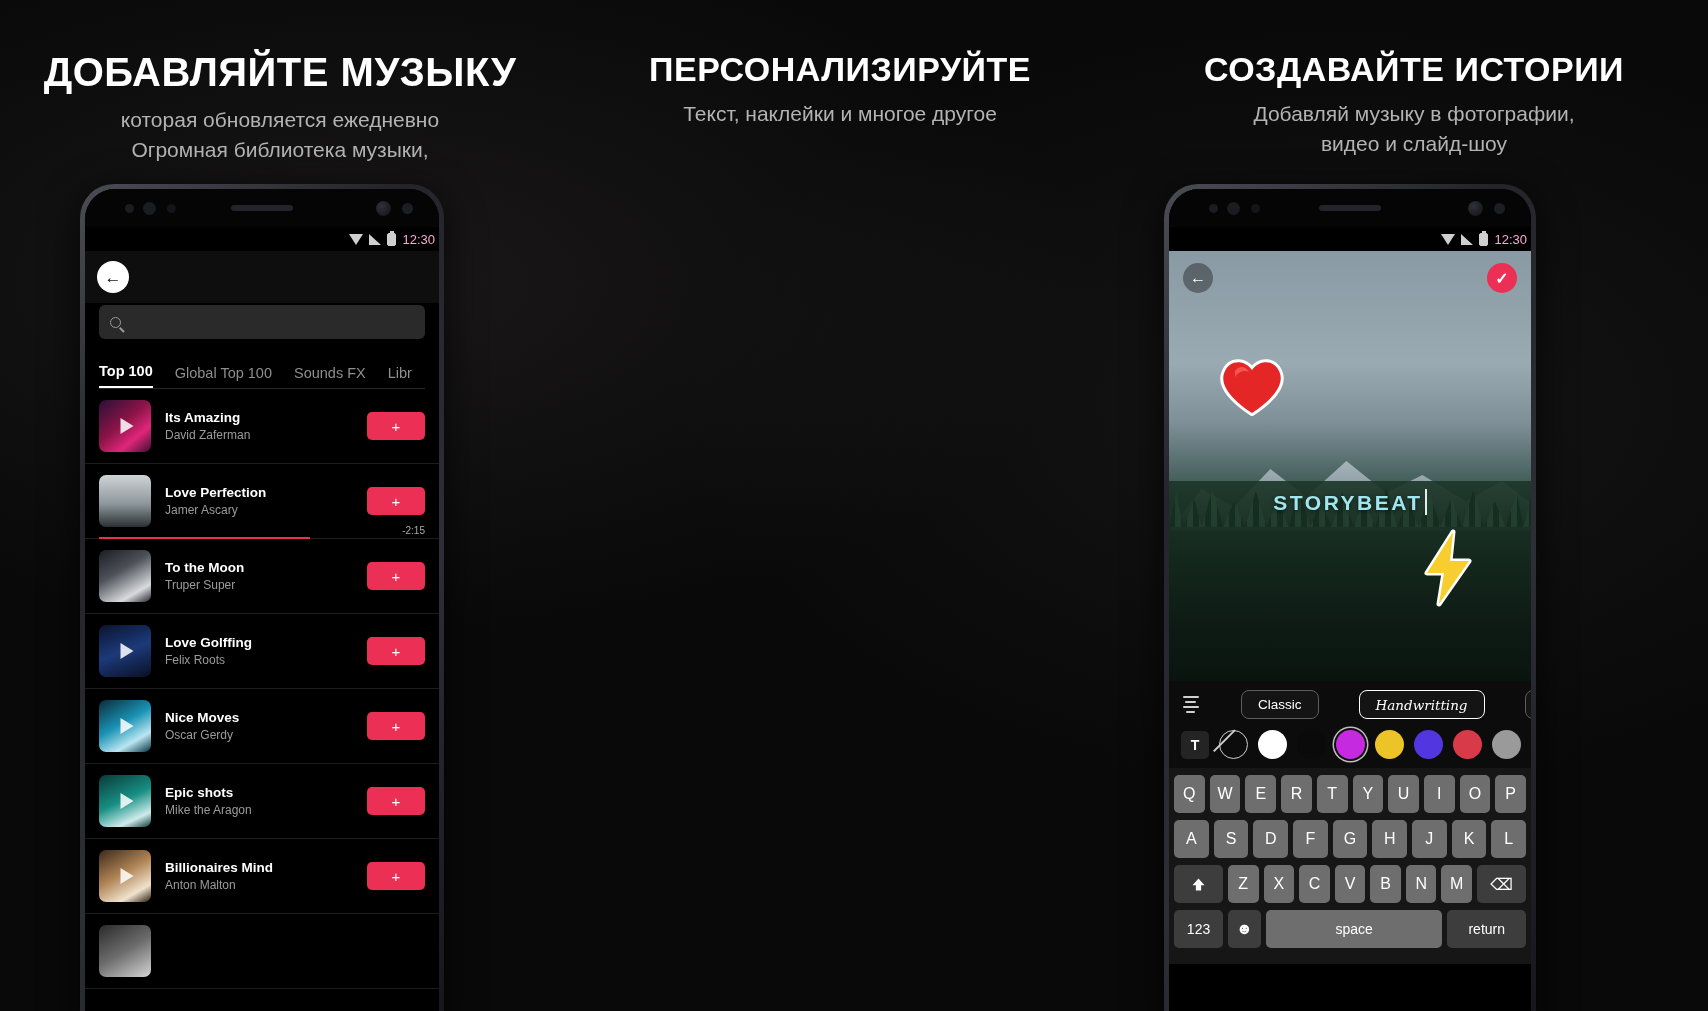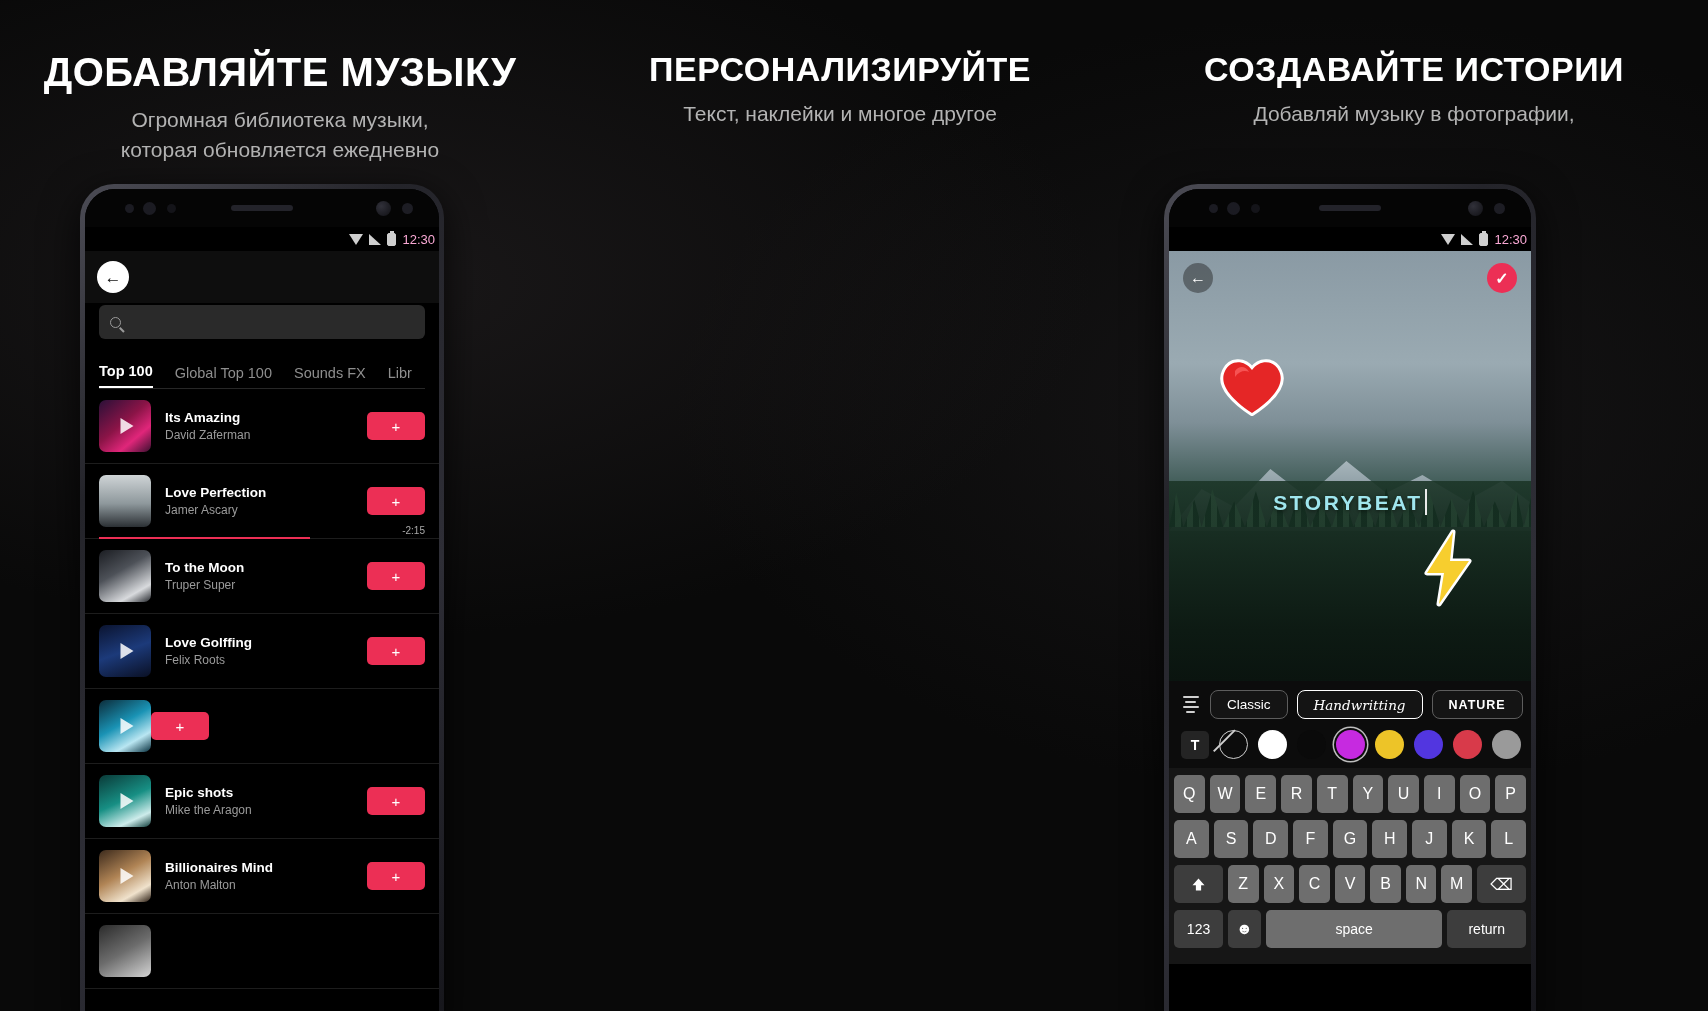--- a/index.html
+++ b/index.html
@@ -281,20 +281,21 @@
   .align-ic i:nth-child(1){ width: 16px; margin-left:2px;}
   .align-ic i:nth-child(2){ width: 11px; margin-left:4px;}
   .align-ic i:nth-child(3){ width: 16px; margin-left:2px;}
   .align-ic i:nth-child(4){ width: 9px; margin-left:5px;}
   .fchip {
     height: 29px; padding: 0 16px;
     border: 1.4px solid #5d5d5d; border-radius: 8px;
     display: flex; align-items: center; justify-content: center;
     color: #fff; font-size: 13.5px; white-space: nowrap;
     background: #141414;
+    margin-left: 31px;
   }
   .fchip.sel { border-color: #fff; }
   .fchip.f-hand { font-family: "DejaVu Serif", serif; font-style: italic; }
   .fchip.f-nature { font-weight: bold; letter-spacing: 1px; font-size: 12.5px; }
 
   .colorrow {
     display: flex; align-items: center; gap: 10px;
     padding: 5px 0 9px 12px;
     background: #0c0c0c;
     overflow: hidden;
@@ -328,22 +329,22 @@
 </style>
 </head>
 <body>
 
 <div class="stage">
 
   <div class="panel p1">
     <div class="head">
       <div class="title">ДОБАВЛЯЙТЕ МУЗЫКУ</div>
       <div class="sub">
+        <div>которая обновляется ежедневно</div>
         <div>Огромная библиотека музыки,</div>
-        <div>которая обновляется ежедневно</div>
       </div>
     </div>
 
     <div class="phone" id="phone1">
       <div class="screen">
         <div class="notchbar">
           <span class="nb-dot a"></span>
           <span class="nb-dot b"></span>
           <span class="nb-dot c"></span>
           <div class="speaker"></div>
@@ -410,20 +411,24 @@
               </div>
               <div class="song-meta">
                 <div class="song-name">Love Golffing</div>
                 <div class="song-artist">Felix Roots</div>
               </div>
               <div class="addbtn">+</div>
             </div>
             <div class="song">
               <div class="thumb art5">
                 <span class="play-tri"></span>
+              </div>
+              <div class="song-meta">
+                <div class="song-name">Nice Moves</div>
+                <div class="song-artist">Oscar Gerdy</div>
               </div>
               <div class="addbtn">+</div>
             </div>
             <div class="song">
               <div class="thumb art6">
                 <span class="play-tri"></span>
               </div>
               <div class="song-meta">
                 <div class="song-name">Epic shots</div>
                 <div class="song-artist">Mike the Aragon</div>
@@ -574,18 +579,19 @@
         </div>
       </div>
     </div>
   </div>
 
   <div class="panel p3">
     <div class="head">
       <div class="title">СОЗДАВАЙТЕ ИСТОРИИ</div>
       <div class="sub">
         <div>Добавляй музыку в фотографии,</div>
+        <div>видео и слайд-шоу</div>
       </div>
     </div>
 
   </div>
 
 </div>
 
 </body></html>

